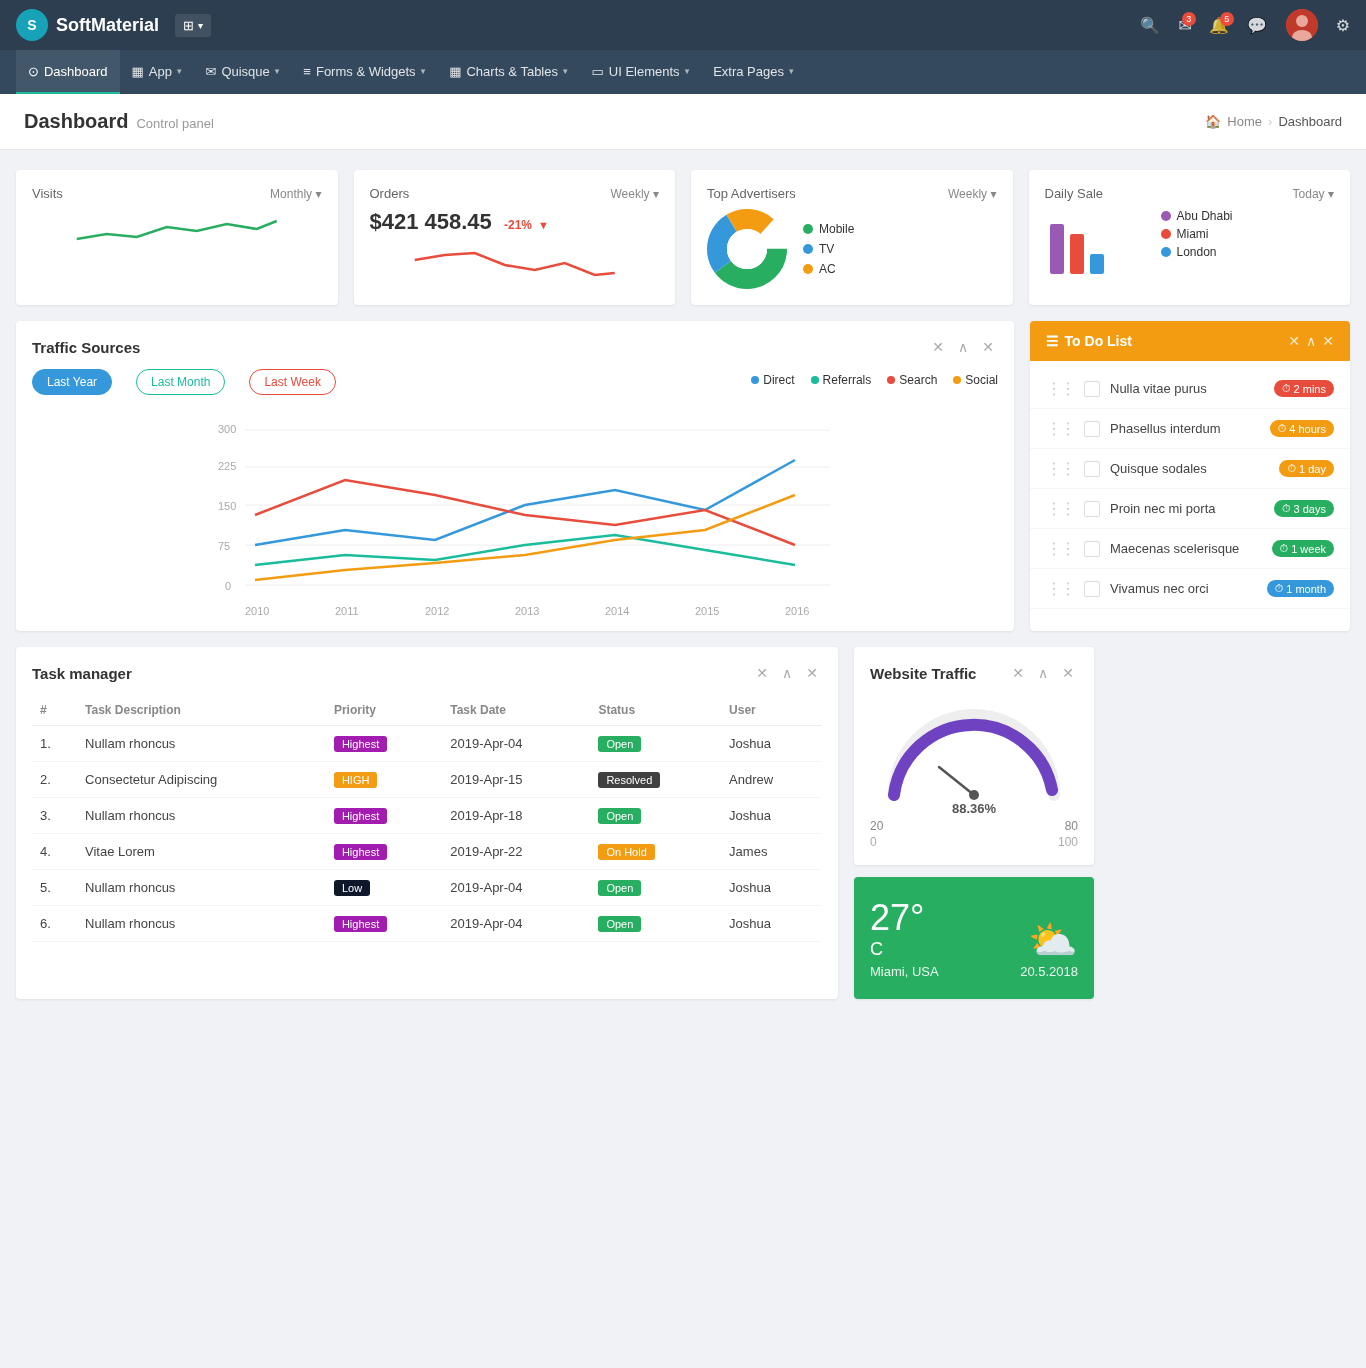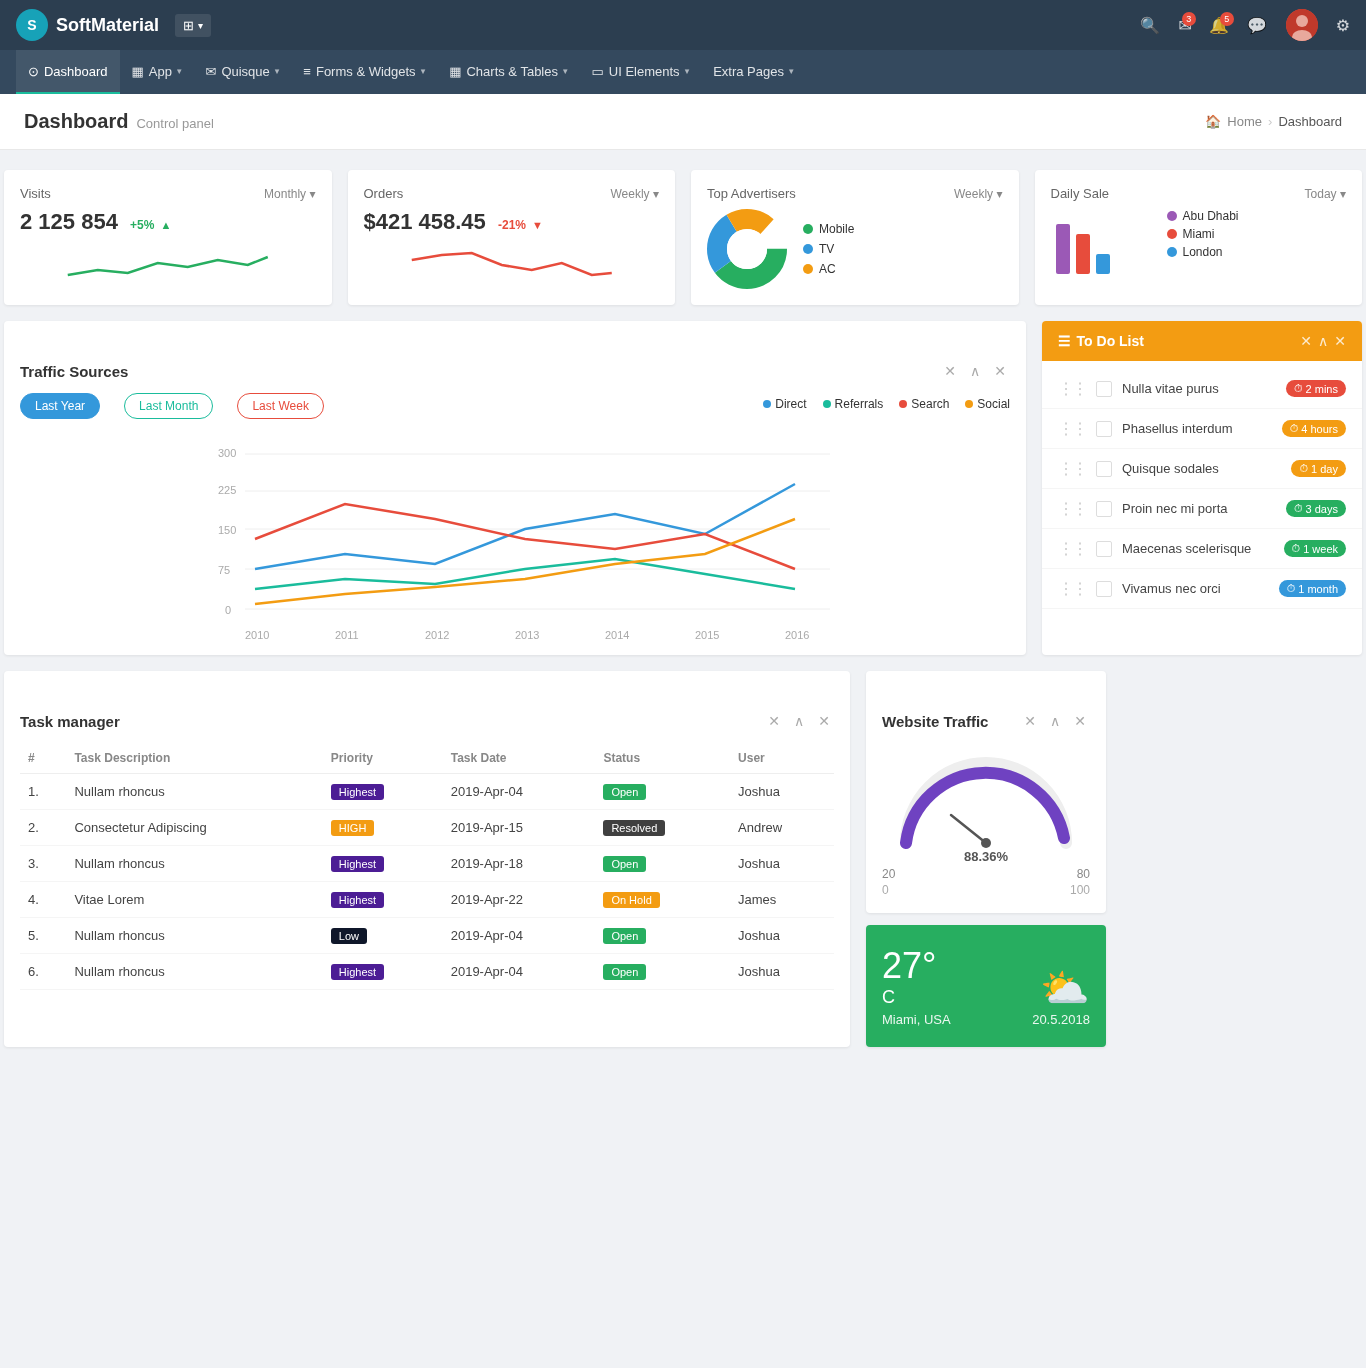--- a/index.html
+++ b/index.html
@@ -59,21 +59,21 @@
     }
     .page-header-left { display: flex; align-items: baseline; gap: 8px; }
     .page-title { font-size: 20px; font-weight: 600; color: #333; }
     .page-subtitle { font-size: 13px; color: #999; }
     .breadcrumb { display: flex; align-items: center; gap: 6px; font-size: 13px; color: #888; }
     .breadcrumb a { color: #888; text-decoration: none; }
     .breadcrumb .sep { color: #ccc; }
     .breadcrumb .current { color: #555; }
 
     
-    .content { padding: 16px 4px; }
+    .content { padding: 16px 16px; }
 
     
     .stat-cards { display: grid; grid-template-columns: 1fr 1fr 1fr 1fr; gap: 16px; margin-bottom: 16px; }
     .stat-card { background: #fff; border-radius: 4px; padding: 16px; box-shadow: 0 1px 3px rgba(0,0,0,0.08); }
     .stat-card-header { display: flex; justify-content: space-between; align-items: center; margin-bottom: 8px; }
     .stat-card-title { font-size: 13px; color: #666; }
     .stat-period { font-size: 12px; color: #888; cursor: pointer; }
     .stat-value { font-size: 22px; font-weight: 600; color: #333; margin-bottom: 10px; }
     .stat-change-up { color: #27ae60; font-size: 12px; margin-left: 6px; }
     .stat-change-down { color: #e74c3c; font-size: 12px; margin-left: 6px; }
@@ -88,21 +88,21 @@
 
     
     .bar-card { background: #fff; border-radius: 4px; padding: 16px; box-shadow: 0 1px 3px rgba(0,0,0,0.08); }
     .bar-legend { display: flex; flex-direction: column; gap: 4px; font-size: 11px; }
 
     
     .middle-row { display: grid; grid-template-columns: 1fr 320px; gap: 16px; margin-bottom: 16px; }
 
     
     .traffic-card { background: #fff; border-radius: 4px; padding: 16px; box-shadow: 0 1px 3px rgba(0,0,0,0.08); }
-    .card-header { display: flex; justify-content: space-between; align-items: center; margin-bottom: 12px; margin-top: 24px; }
+    .card-header { display: flex; justify-content: space-between; align-items: center; margin-bottom: 12px; }
     .card-title { font-size: 15px; font-weight: 600; color: #333; }
     .card-controls { display: flex; gap: 6px; }
     .card-btn { background: none; border: none; cursor: pointer; color: #aaa; font-size: 14px; padding: 2px 4px; }
     .time-filters { display: flex; gap: 24px; margin-bottom: 12px; }
     .filter-btn { padding: 5px 14px; border-radius: 20px; border: 1px solid #ddd; cursor: pointer; font-size: 12px; background: #fff; color: #666; }
     .filter-btn.active-blue { background: #3498db; color: #fff; border-color: #3498db; }
     .filter-btn.active-teal { background: #fff; color: #1abc9c; border-color: #1abc9c; }
     .filter-btn.active-pink { background: #fff; color: #e74c3c; border-color: #e74c3c; }
     .chart-legend { display: flex; gap: 16px; font-size: 12px; margin-bottom: 16px; justify-content: flex-end; }
     .legend-entry { display: flex; align-items: center; gap: 4px; }
@@ -128,21 +128,21 @@
 
     
     .bottom-row { display: grid; grid-template-columns: 1fr 240px 240px; gap: 16px; }
 
     
     .task-card { background: #fff; border-radius: 4px; padding: 16px; box-shadow: 0 1px 3px rgba(0,0,0,0.08); }
     .task-table { width: 100%; border-collapse: collapse; margin-top: 12px; }
     .task-table th { text-align: left; padding: 8px 8px; font-size: 12px; color: #888; font-weight: 600; border-bottom: 1px solid #eee; }
     .task-table td { padding: 10px 8px; font-size: 13px; border-bottom: 1px solid #f5f5f5; color: #444; }
     .priority-badge { padding: 2px 8px; border-radius: 3px; font-size: 11px; color: #fff; font-weight: 500; }
-    .p-highest { background: #4c1d95; }
+    .p-highest { background: #a21caf; }
     .p-high { background: #f39c12; }
     .p-low { background: #0f172a; }
     .status-badge { padding: 2px 8px; border-radius: 3px; font-size: 11px; color: #fff; font-weight: 500; }
     .s-open { background: #27ae60; }
     .s-resolved { background: #404040; }
     .s-onhold { background: #f39c12; }
 
     
     .traffic-gauge-card { background: #fff; border-radius: 4px; padding: 16px; box-shadow: 0 1px 3px rgba(0,0,0,0.08); }
     .gauge-container { display: flex; flex-direction: column; align-items: center; }
@@ -256,25 +256,20 @@
 <div class="content">
 
   <div class="stat-cards">
 
     <div class="stat-card">
       <div class="stat-card-header">
         <span class="stat-card-title">Visits</span>
         <span class="stat-period">
           <span>Monthly</span> <span>▾</span>
         </span>
-      </div>
-      <div class="stat-value">
-        <span>2 125 854</span>
-        <span class="stat-change-up">+5%</span>
-        <span style="color:#27ae60;font-size:11px">▲</span>
       </div>
       <div class="mini-chart">
         <svg width="100%" height="40" viewBox="0 0 200 40">
           <polyline points="0,30 30,25 60,28 90,18 120,22 150,15 180,20 200,12" style="fill:none;stroke:#27ae60;stroke-width:2.5"></polyline>
         </svg>
       </div>
     </div>
 
     <div class="stat-card">
       <div class="stat-card-header">

